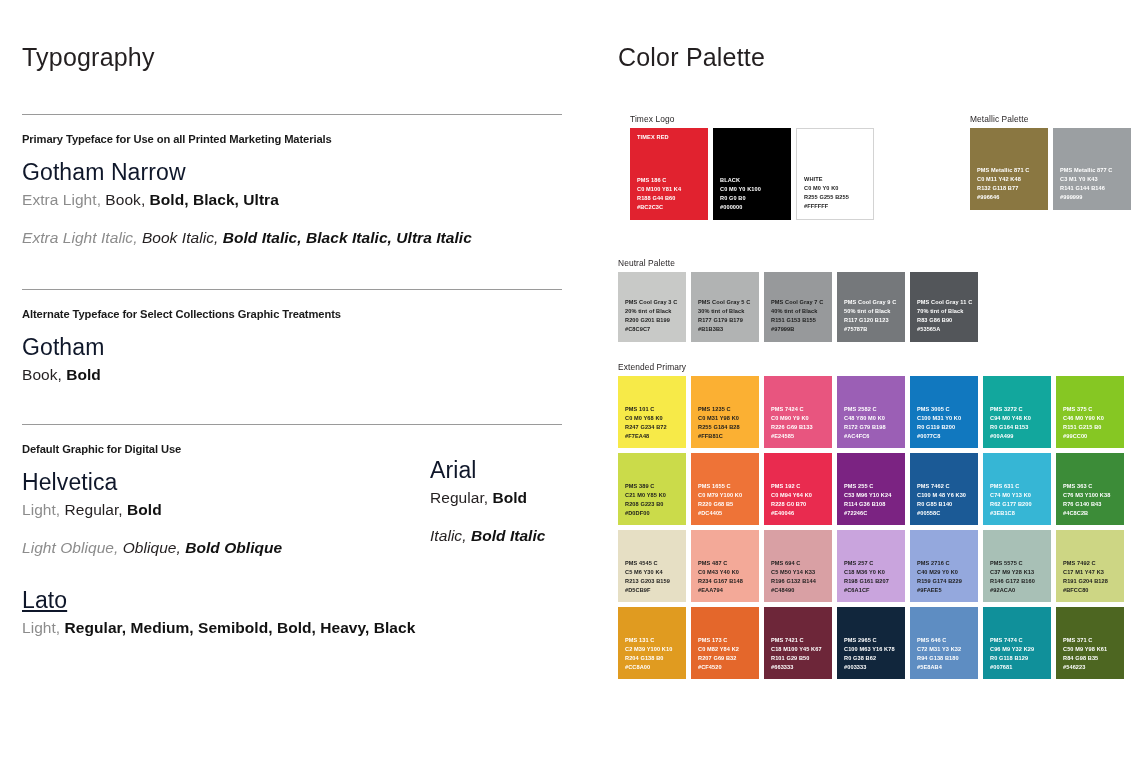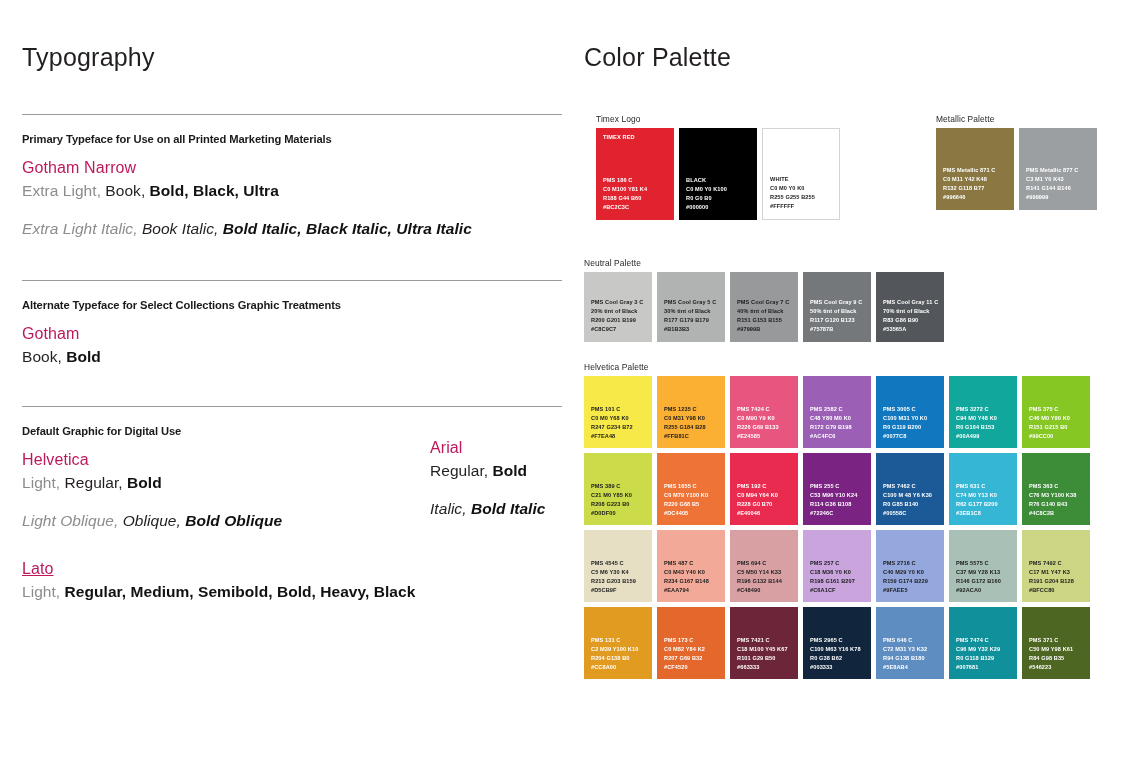--- a/index.html
+++ b/index.html
@@ -20,40 +20,40 @@
     font-size: 25px; font-weight: 400; letter-spacing: .2px;
     color: #231f20; line-height: 1.1;
   }
   .rule { height: 1px; background: #9a9a9a; width: 540px; }
   .rule.r1 { margin-top: 42px; }
   .block-heading {
     font-size: 11.2px; font-weight: bold; letter-spacing: -0.1px;
     color: #1a1a1a; margin-top: 18px;
   }
   .face-name {
-    font-size: 16px; font-weight: 400; color: #be185d;
+    font-size: 23px; font-weight: 400; color: #0f172a;
     margin-top: 14px; letter-spacing: .1px;
   }
   .weights {
     font-size: 15.5px; color: #231f20; margin-top: 5px; letter-spacing: .05px;
   }
   .weights.italic-line { margin-top: 20px; }
   .w-light  { color: #8c8c8c; font-weight: 400; }
   .w-reg    { color: #231f20; font-weight: 400; }
   .w-bold   { color: #111111; font-weight: bold; }
   .i        { font-style: italic; }
 
   .two-col { position: relative; }
   .col-right {
     position: absolute; left: 408px; top: 0;
   }
 
   
   .palette-panel {
-    position: absolute; left: 584px; top: 44px; width: 512px;
+    position: absolute; left: 618px; top: 44px; width: 512px;
   }
   .group-label {
     font-size: 8.4px; color: #231f20; font-weight: 400;
     letter-spacing: .1px; margin-bottom: 4px;
   }
   .swatch-row { display: flex; }
   .swatch {
     position: relative;
     border: 0;
   }
@@ -213,21 +213,21 @@
           <div class="sw-info txt-light"><span>PMS Cool Gray 9 C</span><br><span>50% tint of Black</span><br><span>R117 G120 B123</span><br><span>#75787B</span></div>
         </div>
 
         <div class="swatch" style="background:#53565a;">
           <div class="sw-info txt-light"><span>PMS Cool Gray 11 C</span><br><span>70% tint of Black</span><br><span>R83 G86 B90</span><br><span>#53565A</span></div>
         </div>
       </div>
     </div>
 
     <div class="extended-wrap">
-      <div class="group-label">Helvetica Palette</div>
+      <div class="group-label">Extended Primary</div>
       <div class="ext-grid" id="ext-grid">
           <div class="ext-row">
             <div class="swatch" style="background: rgb(247, 234, 72);">
               <div class="sw-info txt-dark"><span>PMS 101 C</span><br><span>C0 M0 Y68 K0</span><br><span>R247 G234 B72</span><br><span>#F7EA48</span></div>
             </div>
             <div class="swatch" style="background: rgb(251, 176, 51);">
               <div class="sw-info txt-dark"><span>PMS 1235 C</span><br><span>C0 M31 Y98 K0</span><br><span>R255 G184 B28</span><br><span>#FFB81C</span></div>
             </div>
             <div class="swatch" style="background: rgb(232, 85, 127);">
               <div class="sw-info txt-light"><span>PMS 7424 C</span><br><span>C0 M90 Y9 K0</span><br><span>R226 G69 B133</span><br><span>#E24585</span></div>

